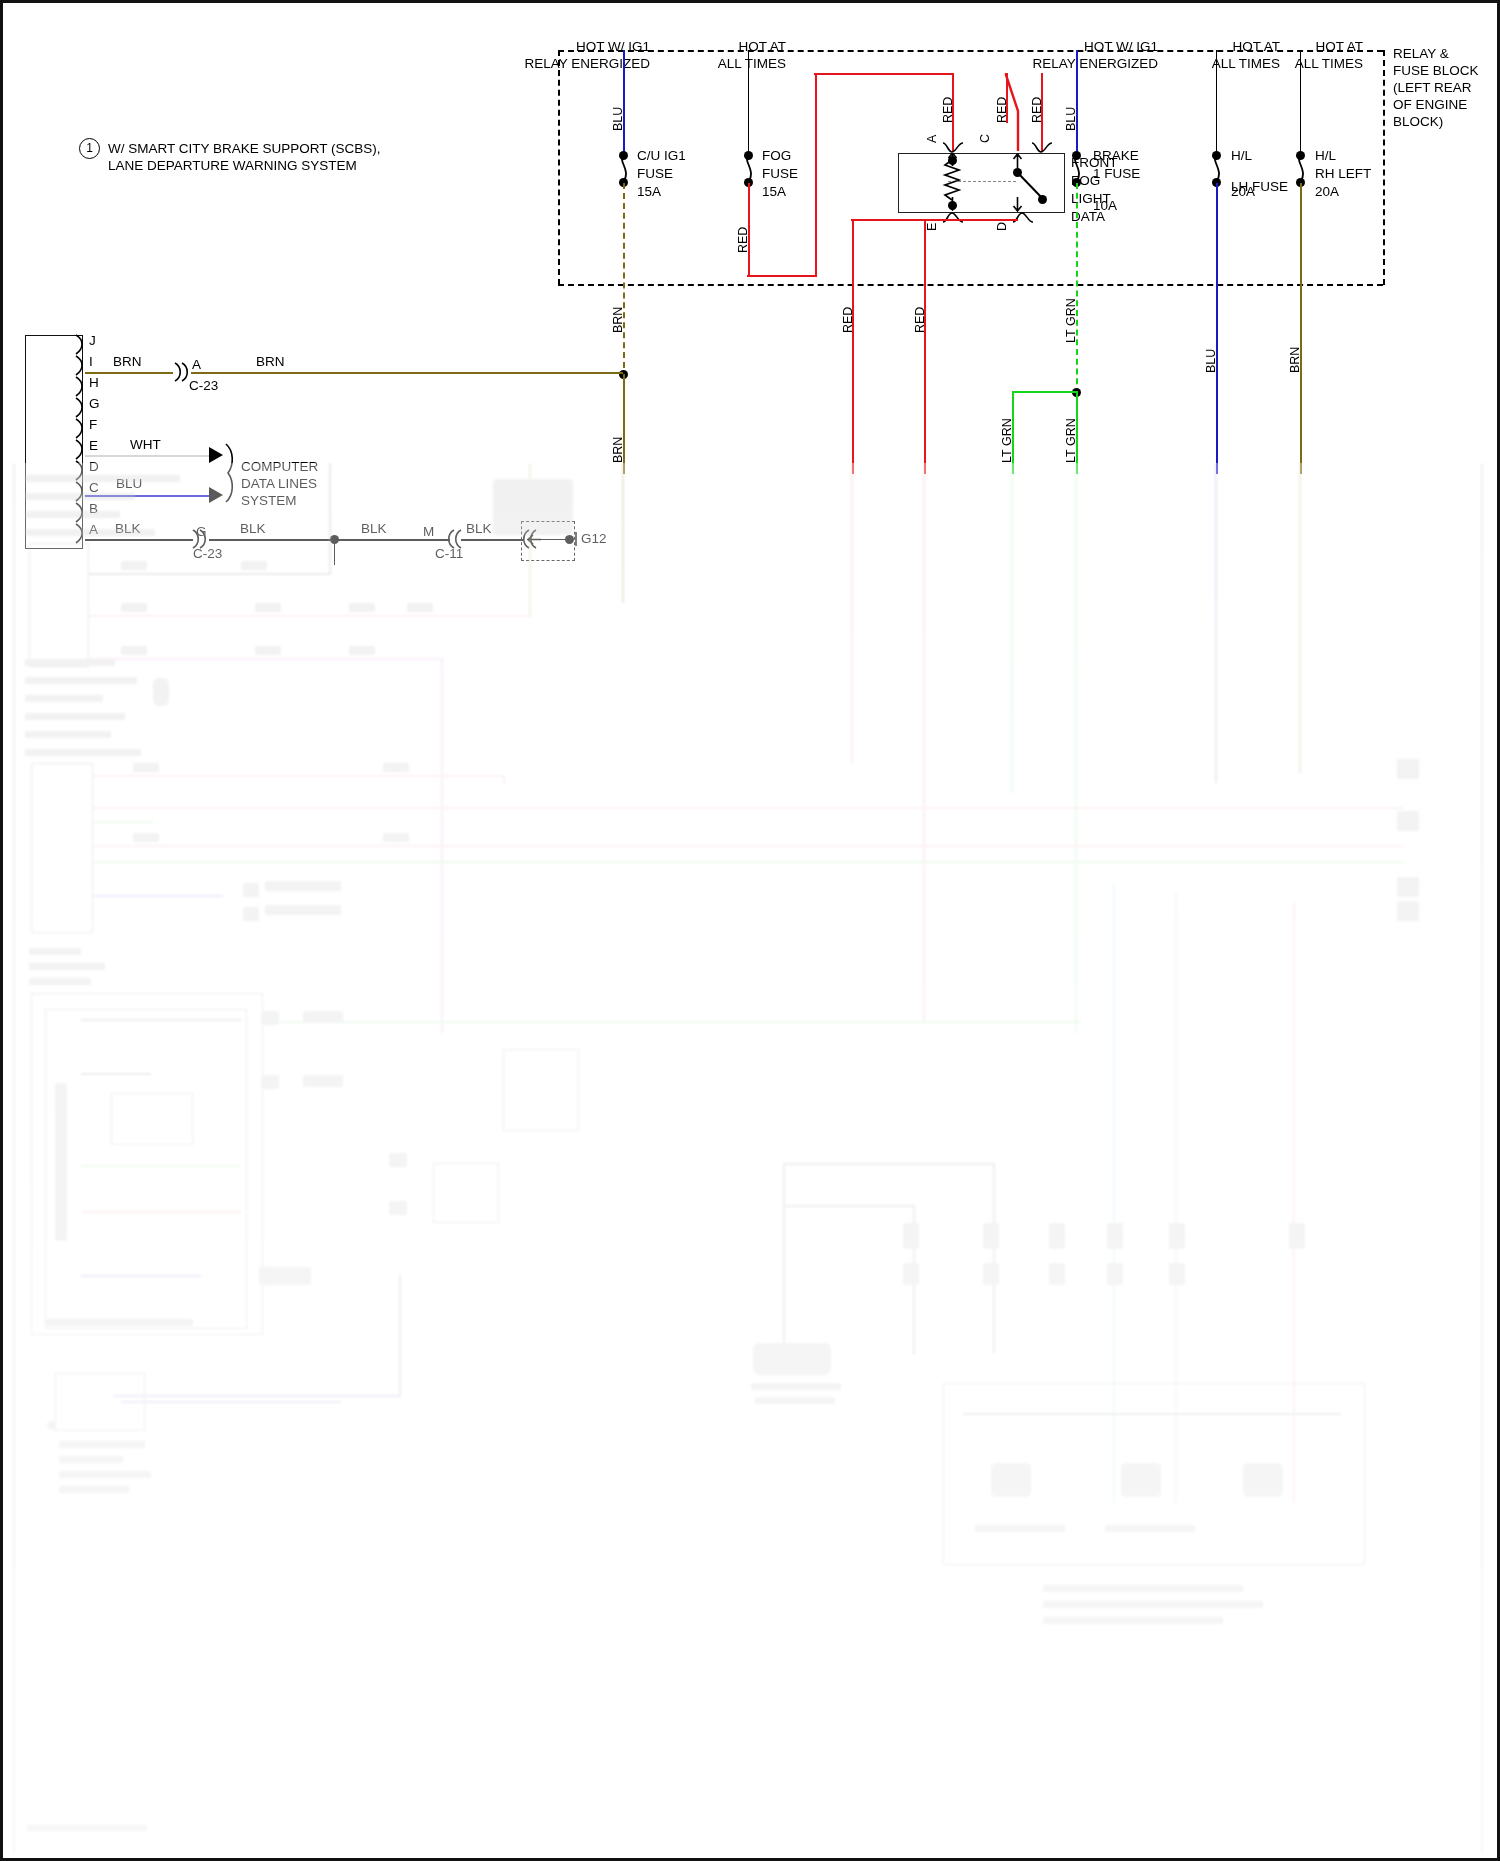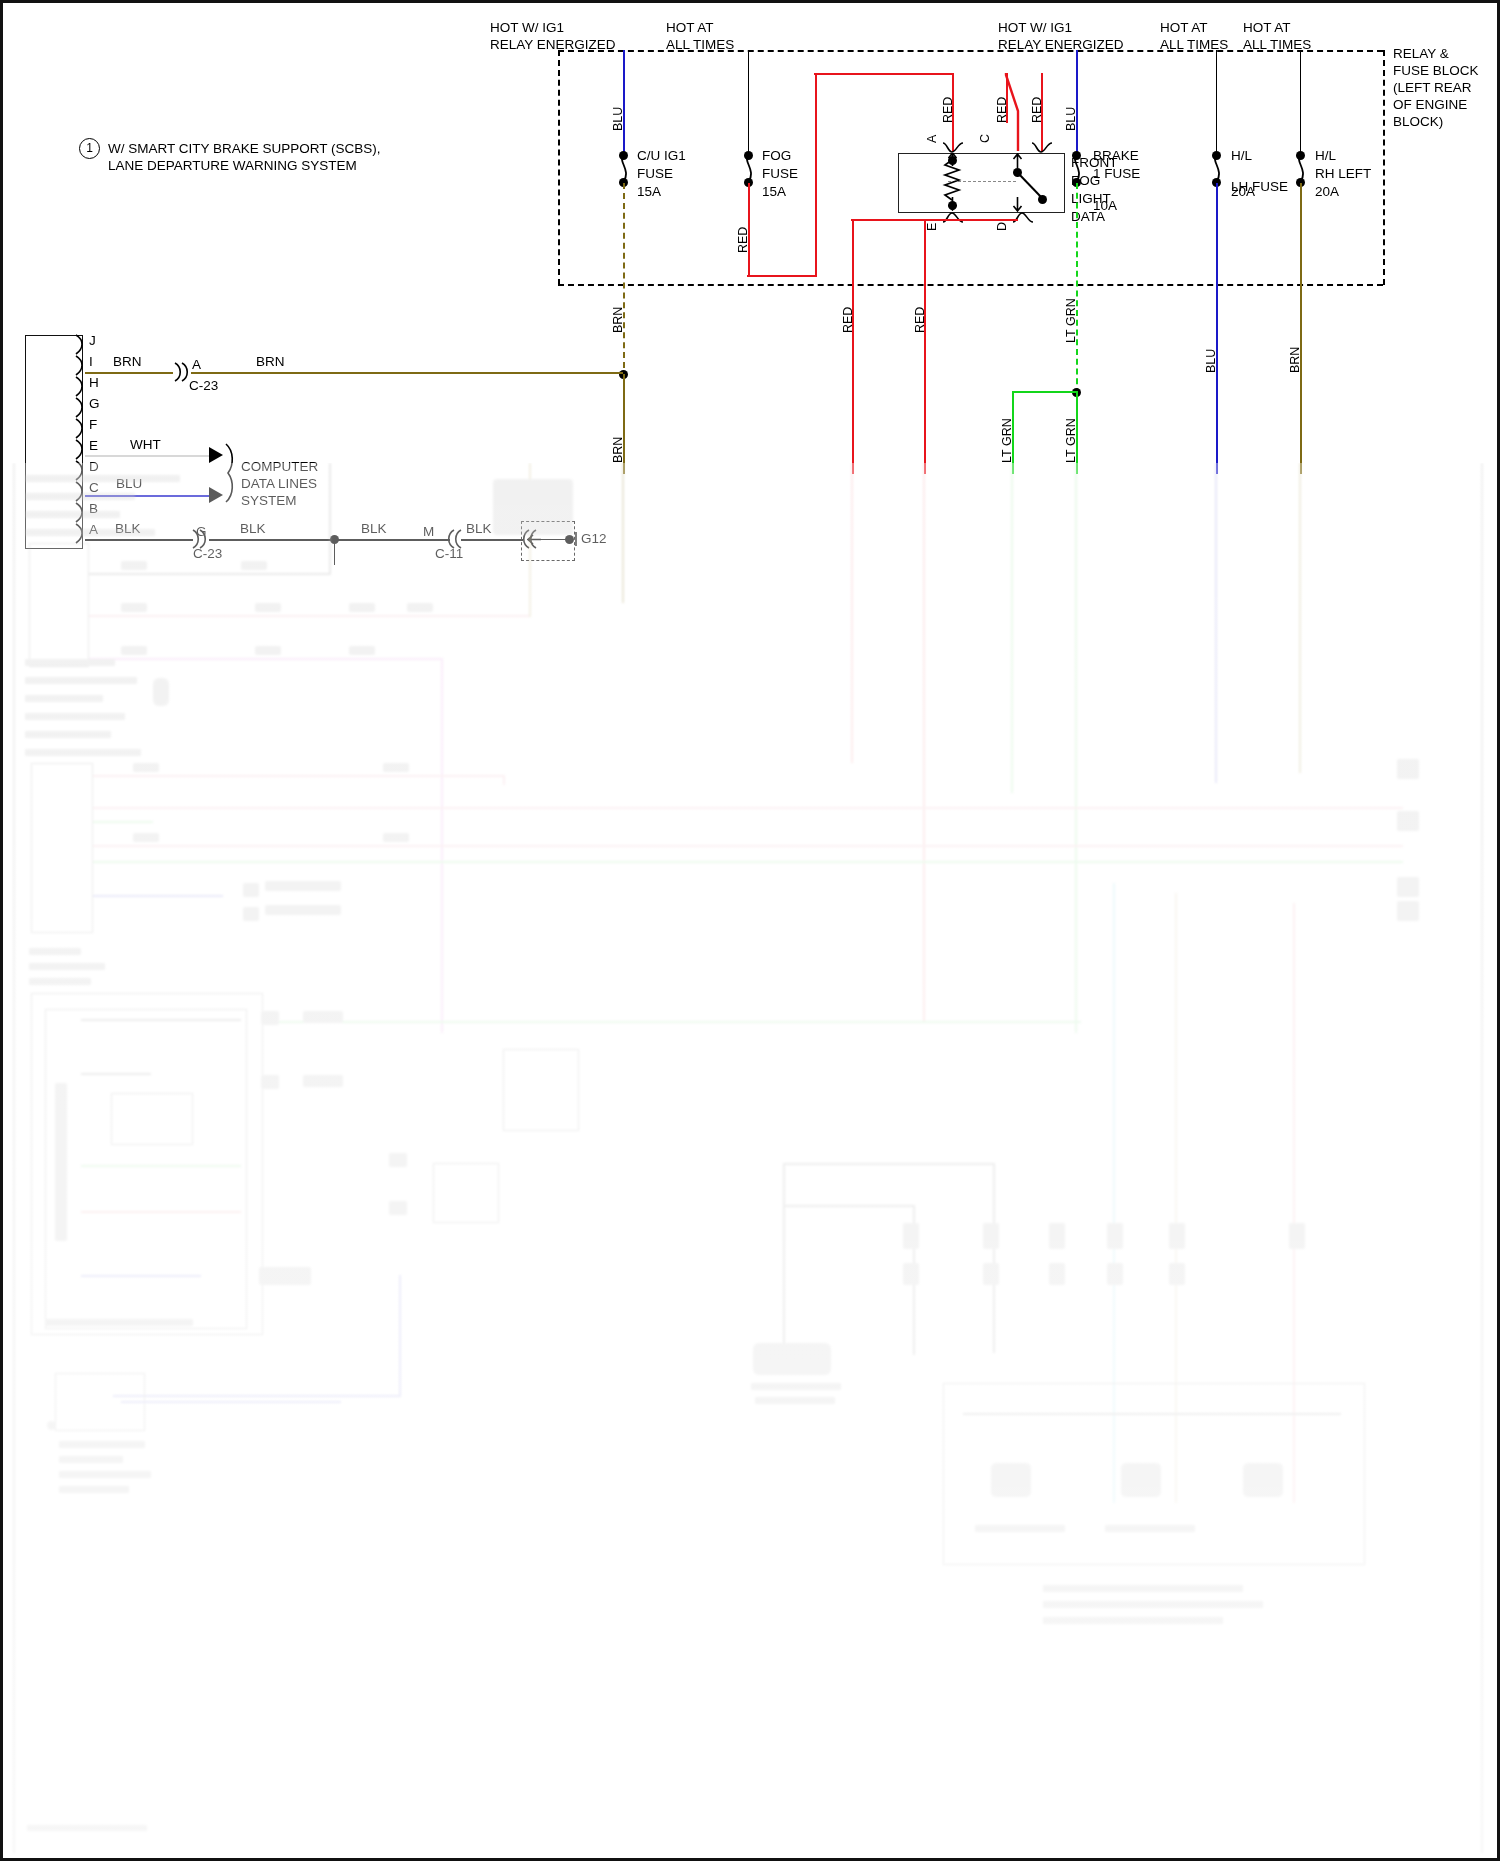--- a/index.html
+++ b/index.html
@@ -4,21 +4,21 @@
 <style>
   html,body{margin:0;padding:0;background:#ffffff;}
   body{font-family:"Liberation Sans",sans-serif;}
   #page{position:relative;width:1500px;height:1861px;background:#ffffff;overflow:hidden;}
   
   #page::before{content:"";position:absolute;left:0;top:0;right:0;bottom:0;border:3px solid #111;box-sizing:border-box;pointer-events:none;z-index:50;}
   .sheet{position:absolute;left:3px;top:3px;width:1494px;height:1855px;background:#fff;}
 
   .txt{position:absolute;font-family:"Liberation Sans",sans-serif;color:#000;white-space:pre;line-height:1.15;}
   .t13{font-size:13.5px;}
-  .ctr{text-align:left;}
+  .ctr{text-align:right;margin-top:19px;}
 
   .vtxt{position:absolute;font-family:"Liberation Sans",sans-serif;font-size:12.5px;color:#000;white-space:nowrap;
         transform-origin:0 0;transform:rotate(-90deg);}
 
   
   .w{position:absolute;}
   .vw{width:0;border-left-width:2.4px;border-left-style:solid;}
   .hw{height:0;border-top-width:2.4px;border-top-style:solid;}
   .vw.thin{border-left-width:1.6px;}
   .hw.thin{border-top-width:1.6px;}

